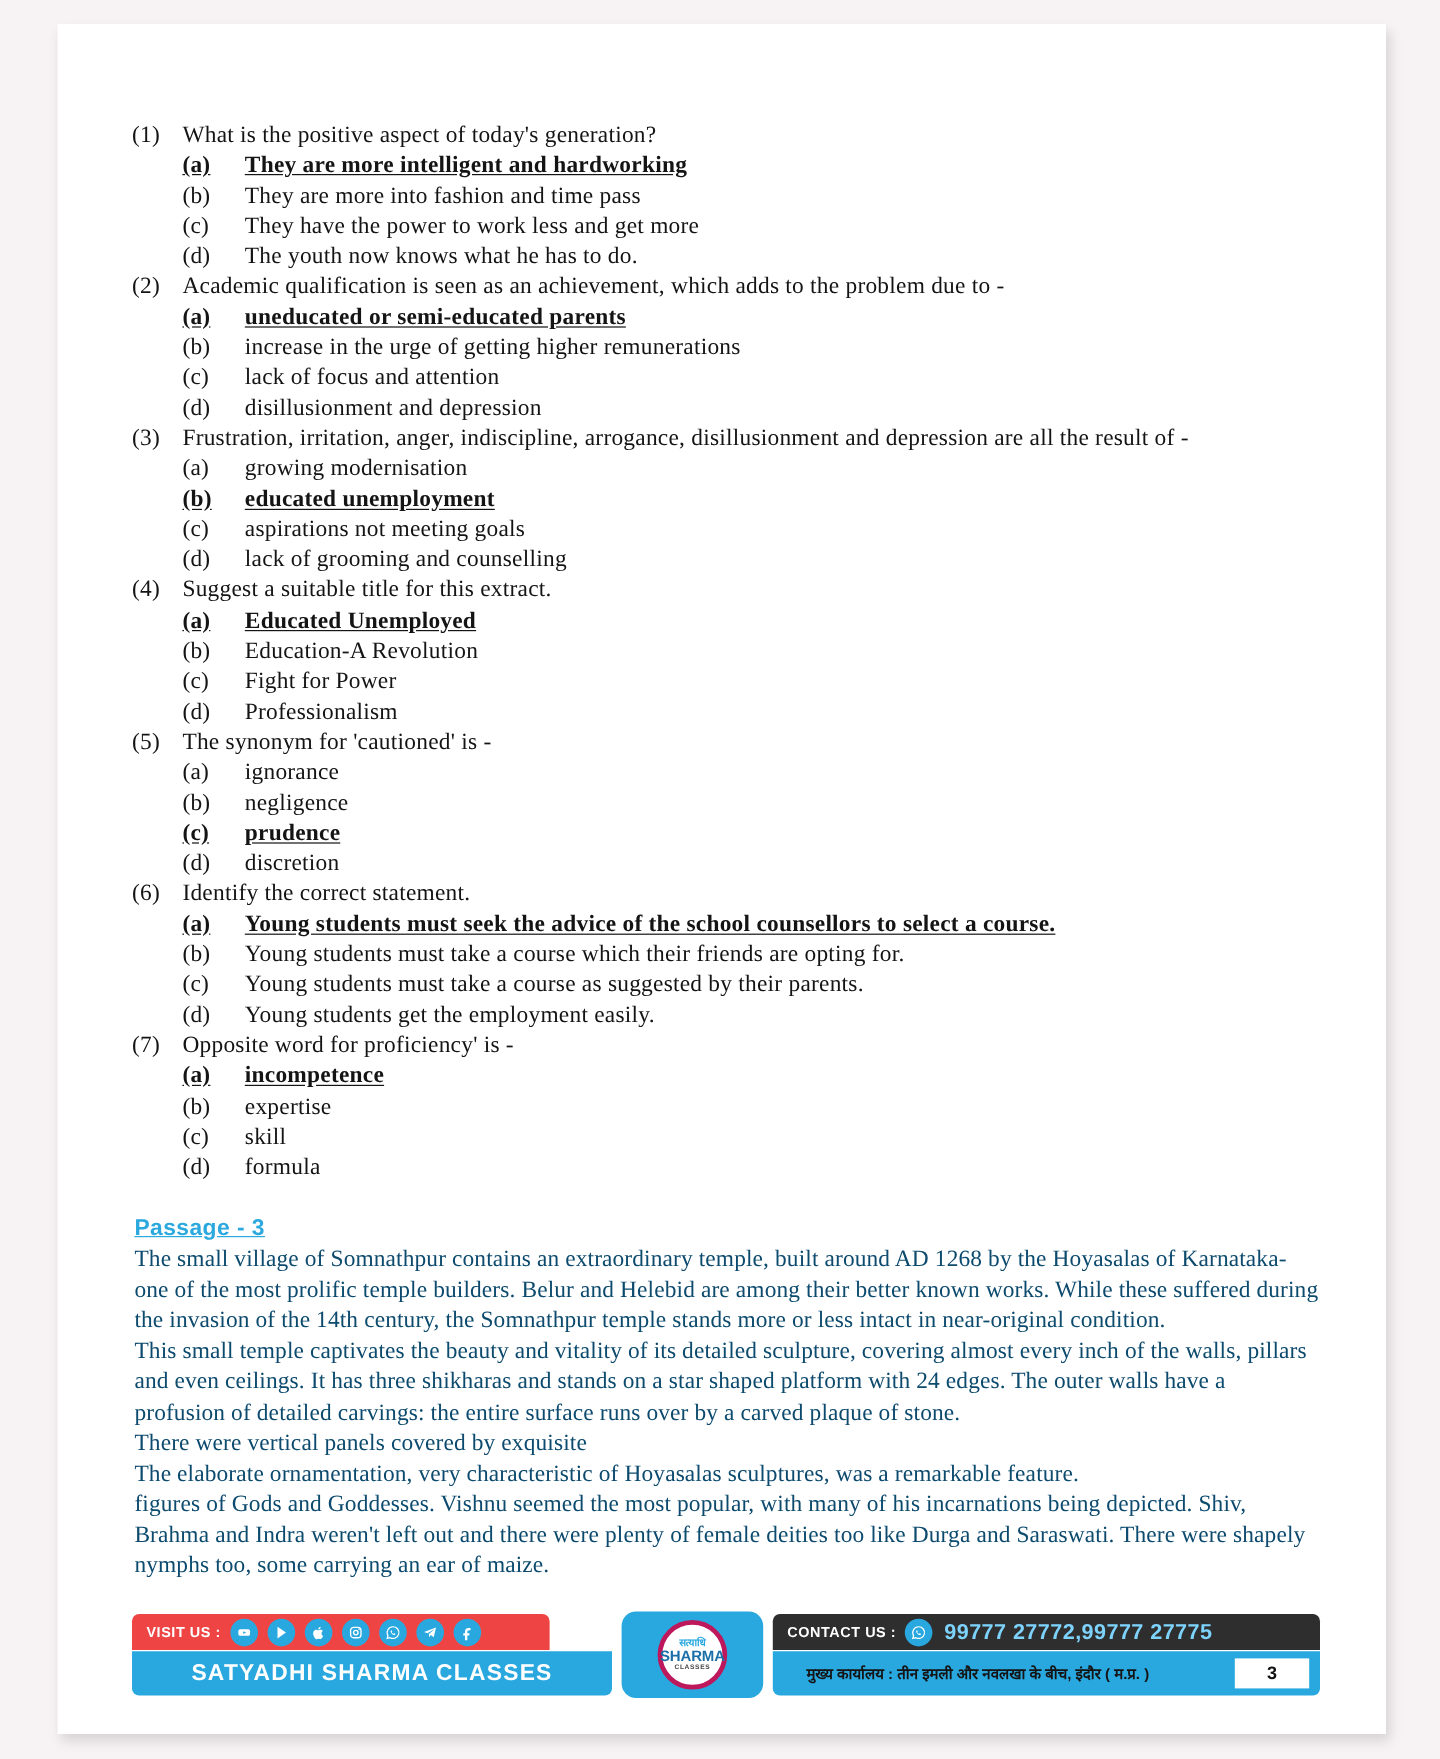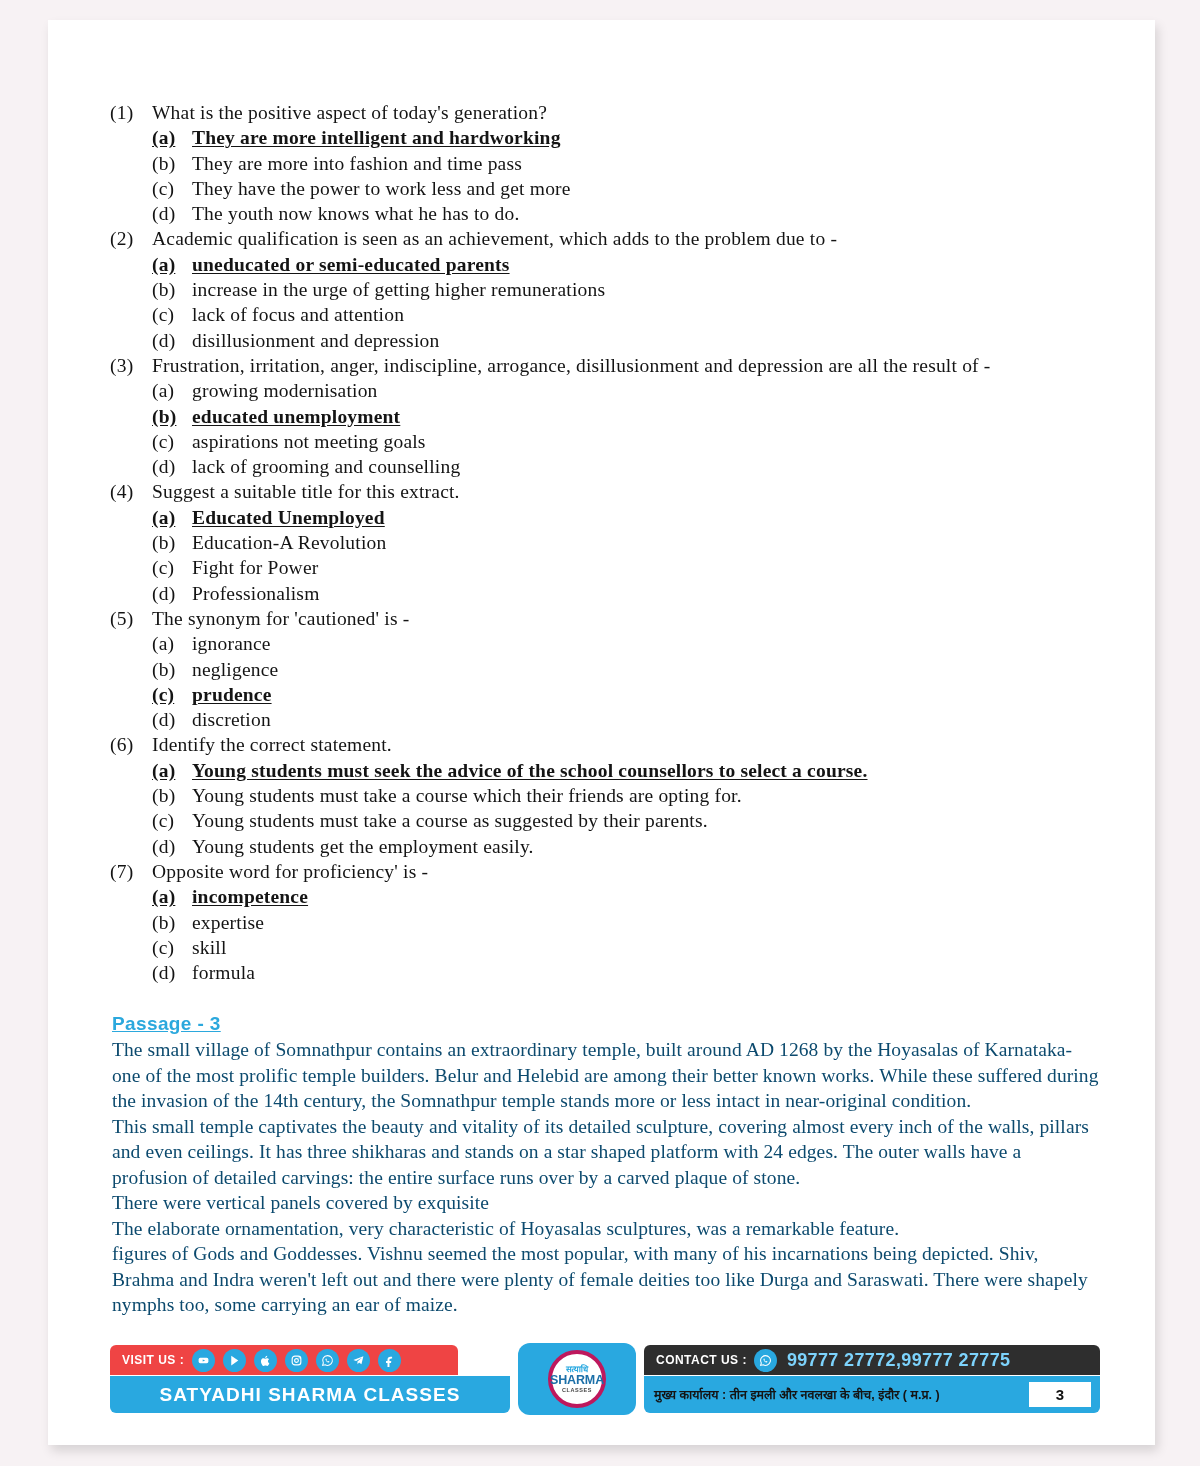--- a/index.html
+++ b/index.html
@@ -60,20 +60,21 @@
     color: #141414;
     padding-left: 42px;
     letter-spacing: 0.01em;
   }
   .opt-label {
     width: 40px;
     flex: 0 0 40px;
   }
   .opt-text {
     flex: 1;
+    margin-left: 12px;
   }
   .opt-line.correct {
     font-weight: bold;
   }
   .opt-line.correct .opt-label,
   .opt-line.correct .opt-text {
     text-decoration: underline;
     text-underline-offset: 2px;
   }
 
@@ -262,21 +263,21 @@
   .blue-bar-right {
     position: absolute;
     left: 0;
     top: 31px;
     width: 456px;
     height: 37px;
     background: #29A8E0;
     border-radius: 0 0 6px 6px;
     display: flex;
     align-items: center;
-    padding-left: 10px;
+    padding-left: 28px;
   }
   .office-addr {
     font-family: "Liberation Sans", sans-serif;
     font-size: 12.5px;
     font-weight: bold;
     color: #141414;
     white-space: nowrap;
     flex: 1;
   }
   .page-num-box {

